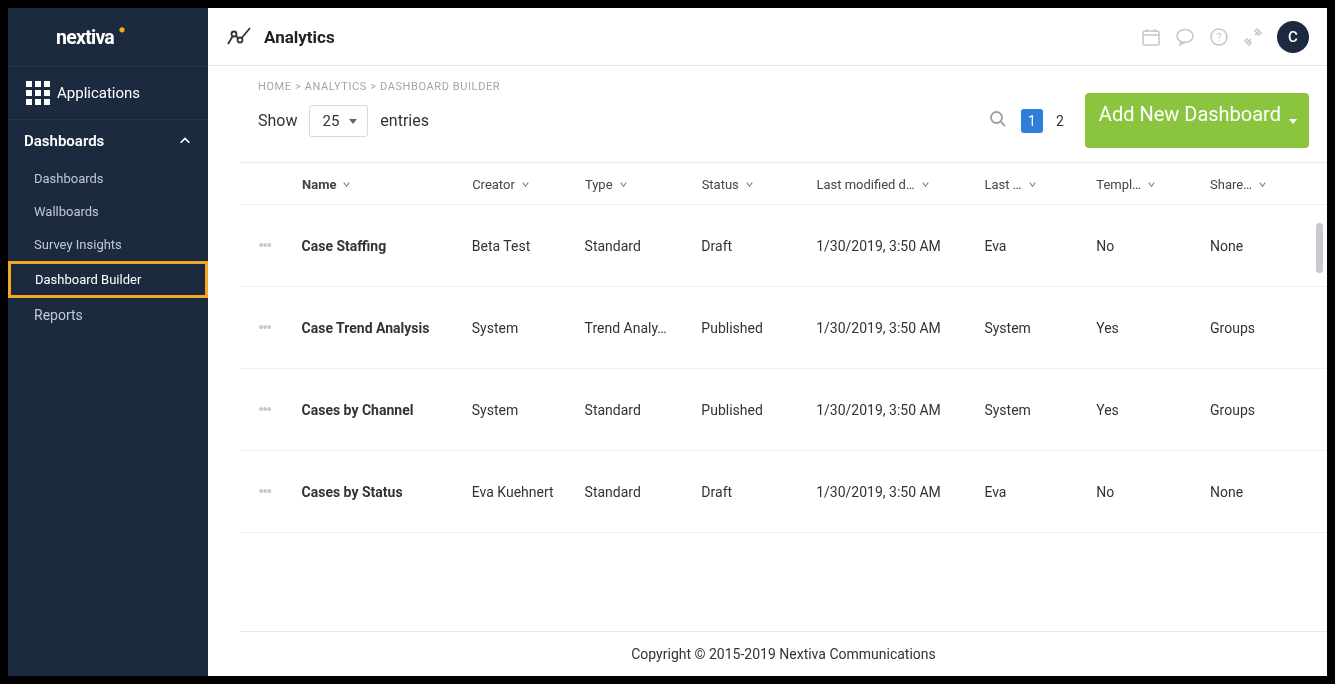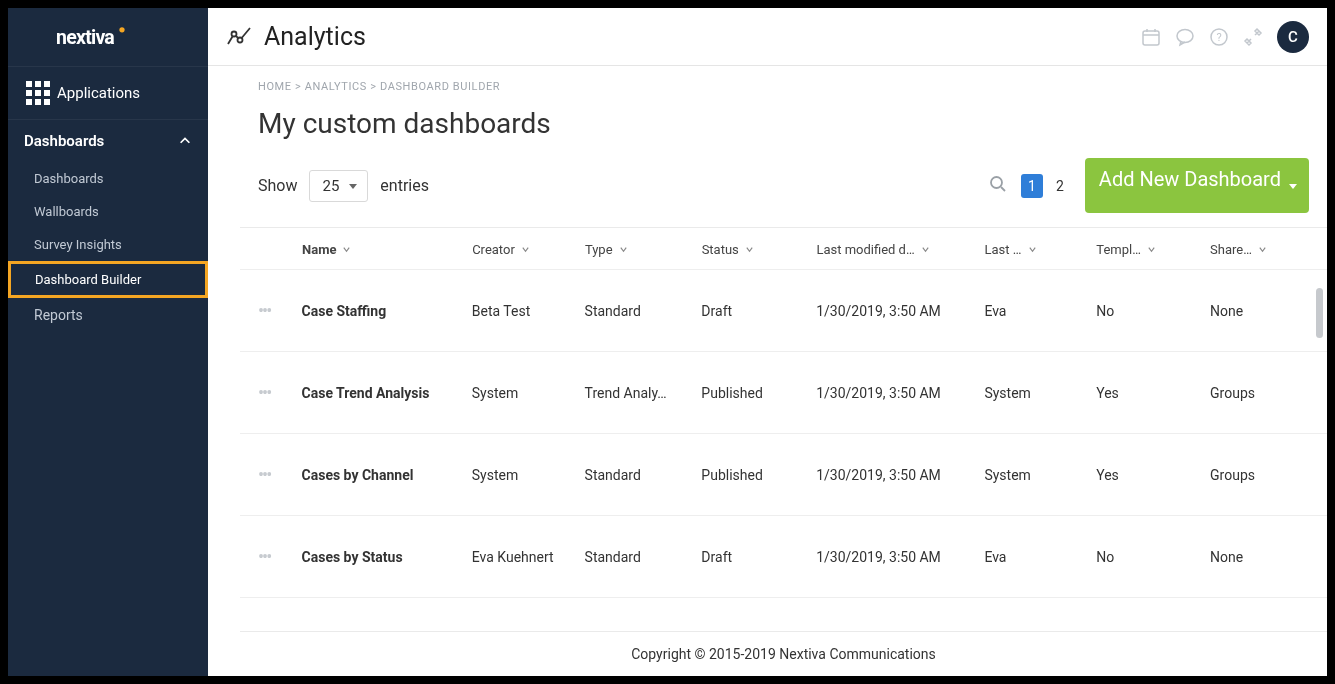--- a/index.html
+++ b/index.html
@@ -14,21 +14,21 @@
 .section-header { display: flex; align-items: center; justify-content: space-between; padding: 12px 16px; font-size: 15px; font-weight: 600; cursor: pointer; }
 .chevron-up { width: 14px; height: 14px; }
 .nav-items { display: flex; flex-direction: column; padding-bottom: 8px; }
 .nav-item { padding: 9px 16px 9px 26px; font-size: 13px; color: #c1c9d4; cursor: pointer; }
 .nav-item.reports { padding-left: 26px; font-size: 14px; color: #c1c9d4; }
 .nav-item.active { border: 3px solid #f5a623; background: #1b2a3f; color: #fff; font-weight: 400; padding: 8px 14px 8px 24px; }
 .main { flex: 1; display: flex; flex-direction: column; background: #fff; overflow: hidden; }
 .topbar { height: 58px; display: flex; align-items: center; justify-content: space-between; padding: 0 18px; border-bottom: 1px solid #e5e5e5; }
 .topbar-left { display: flex; align-items: center; gap: 12px; }
 .analytics-icon { color: #333; }
-.topbar-title { font-size: 25px; font-weight: 400; color: #222; }
+.topbar-title { font-size: 17px; font-weight: 700; color: #222; }
 .topbar-right { display: flex; align-items: center; gap: 14px; }
 .top-icon { color: #bfc4ca; cursor: pointer; display: flex; align-items: center; }
 .avatar { width: 32px; height: 32px; border-radius: 50%; background: #1b2a3f; color: #fff; display: flex; align-items: center; justify-content: center; font-size: 15px; font-weight: 500; cursor: pointer; }
 .content { flex: 1; display: flex; flex-direction: column; overflow: hidden; margin-left: 32px; }
 .breadcrumb { font-size: 11px; color: #a0a6ad; letter-spacing: 0.6px; padding: 14px 18px 0; }
 .page-title { font-size: 28px; font-weight: 400; color: #333; padding: 14px 18px 18px; }
 .controls-row { display: flex; align-items: center; justify-content: space-between; padding: 0 18px 14px; border-bottom: 1px solid #eaeaea; }
 .controls-left { display: flex; align-items: center; gap: 12px; font-size: 16px; color: #333; }
 .select-box { border: 1px solid #d9d9d9; border-radius: 3px; padding: 6px 28px 6px 12px; font-size: 15px; color: #333; position: relative; cursor: pointer; background: #fff; }
 .select-box::after { content: ""; position: absolute; right: 10px; top: 50%; margin-top: -2px; border-left: 4px solid transparent; border-right: 4px solid transparent; border-top: 5px solid #666; }
@@ -134,21 +134,20 @@
             <svg width="20" height="20" viewBox="0 0 20 20">
               <path d="M16 4 L12 8 M8 12 L4 16 M14 2 L18 6 L16 8 L12 4 Z M2 14 L6 18 L8 16 L4 12 Z" fill="none" stroke="#c2c7cd" stroke-width="1.5"></path>
             </svg>
           </div>
         <div class="avatar">C</div>
       </div>
     </div>
 
     <div class="content">
       <div class="breadcrumb">HOME &gt; ANALYTICS &gt; DASHBOARD BUILDER</div>
-      <div class="page-title">My custom dashboards</div>
 
       <div class="controls-row">
         <div class="controls-left">
           <span>Show</span>
           <div class="select-box">25</div>
           <span>entries</span>
         </div>
         <div class="controls-right">
           <div class="search-icon"><svg width="18" height="18" viewBox="0 0 18 18">
                 <circle cx="7.5" cy="7.5" r="5.5" fill="none" stroke="#9aa0a6" stroke-width="1.8"></circle>

